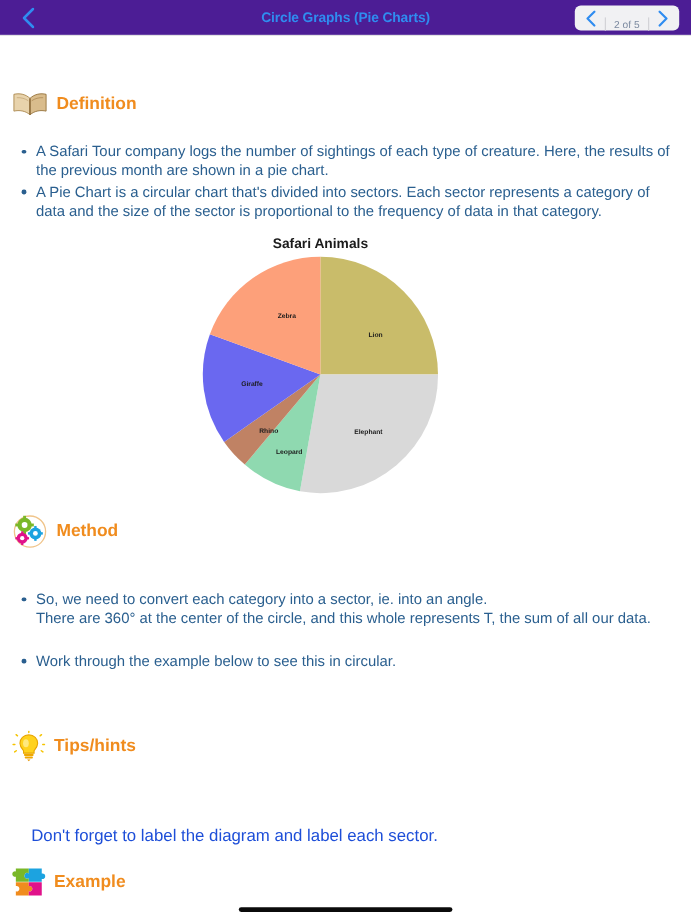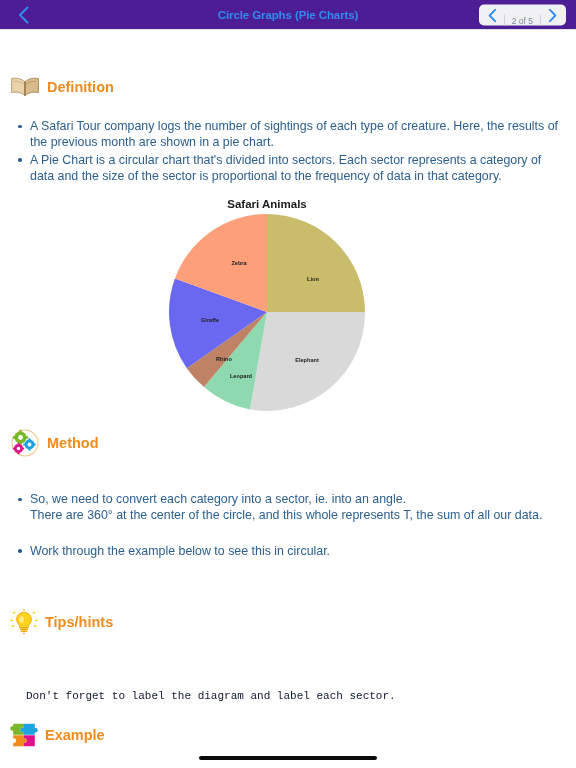--- a/index.html
+++ b/index.html
@@ -87,24 +87,23 @@
   }
   ul.bullets > li::before {
     content: "";
     position: absolute;
     left: 6px; top: 6.5px;
     width: 3.5px; height: 3.5px;
     border-radius: 50%;
     background: #2a5f8f;
   }
   .body-text {
-    color: #0f172a;
-    font-size: 11px;
+    color: #1d4ed8;
+    font-size: 14px;
     line-height: 16.3px;
-    font-family: Liberation Mono, monospace;
   }
 
   
   .chart-wrap {
     position: relative;
     width: 534px;
     text-align: center;
   }
   .chart-title {
     font-size: 11.5px;

